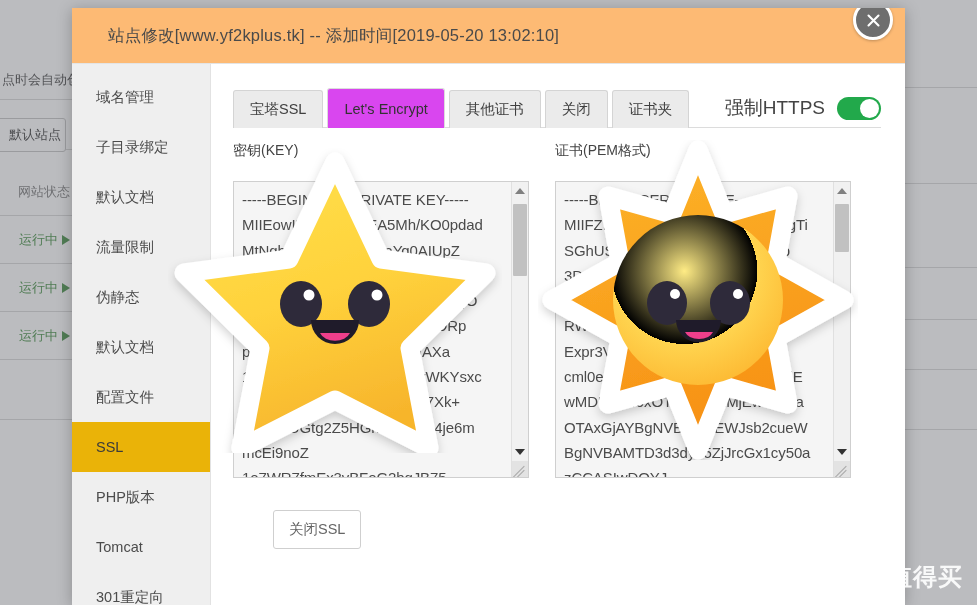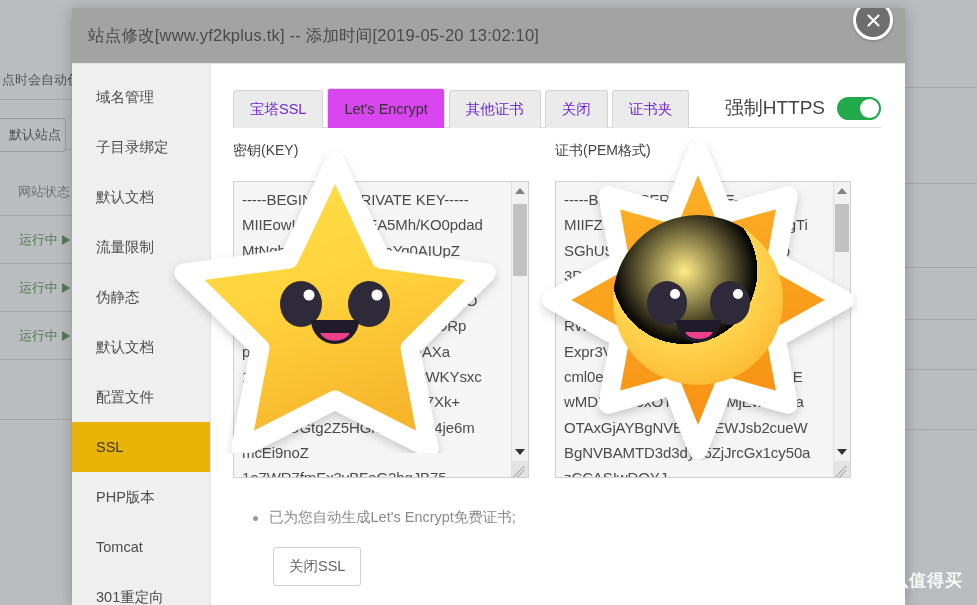--- a/index.html
+++ b/index.html
@@ -65,24 +65,24 @@
 
   
   .modal {
     position: absolute; left: 72px; top: 8px;
     width: 833px; height: 597px;
     background: #fff;
     box-shadow: 0 2px 14px rgba(0,0,0,0.25);
     overflow: hidden;
   }
   .modal-header {
-    height: 56px; background: #a3a3a3;
+    height: 56px; background: #fdba74;
     border-bottom: 1px solid #e4e4e4;
     display: flex; align-items: center;
-    padding-left: 16px;
+    padding-left: 36px;
   }
   .modal-title {
     font-size: 16.5px; color: #4a4a4a; letter-spacing: 0.2px;
   }
   .close-btn {
     position: absolute; left: 781px; top: -8px;
     width: 40px; height: 40px; border-radius: 50%;
     background: #6e6e6e; border: 3px solid #ffffff;
     display: flex; align-items: center; justify-content: center;
     cursor: pointer; z-index: 40;
@@ -108,21 +108,21 @@
     background: #eab308; color: #3b3b3b;
   }
 
   
   .content { flex: 1; padding: 22px 24px 0 22px; position: relative; }
   .tabs { display: flex; align-items: flex-end; height: 42px;
           border-bottom: 1px solid #dcdcdc; position: relative; }
   .tab {
     height: 38px; padding: 0 16px;
     display: flex; align-items: center; justify-content: center;
-    font-size: 14.5px; color: #6d28d9;
+    font-size: 14.5px; color: #404040;
     background: #ebebeb; border: 1px solid #d4d4d4;
     border-bottom: none; border-radius: 3px 3px 0 0;
     margin-right: 4px; cursor: pointer;
     position: relative; top: 1px;
   }
   .tab.active {
     background: #d946ef; color: #333; height: 40px;
     border-color: #dcdcdc; z-index: 2;
   }
   .https-wrap {
@@ -210,21 +210,21 @@
     display: flex; align-items: center; gap: 8px;
     z-index: 60; pointer-events: none;
   }
   .wm-circle {
     width: 26px; height: 26px; border-radius: 50%;
     border: 2px solid rgba(255,255,255,0.75);
     display: flex; align-items: center; justify-content: center;
     font-size: 14px; color: rgba(255,255,255,0.85);
   }
   .wm-text {
-    font-size: 17px; color: rgba(255,255,255,0.9);
+    font-size: 24px; color: rgba(255,255,255,0.9);
     letter-spacing: 1px; font-weight: bold;
   }
 </style>
 </head>
 <body>
 
 <div id="root">
 
   <div class="bg-page">
     <div class="bg-left">
@@ -400,24 +400,20 @@
                     <div class="tri-dn"></div>
                   </div>
               </div>
               <div class="resize-grip"></div>
             </div>
           </div>
 
         </div>
 
         <div class="notes">
-          <div class="note-row">
-            <div class="note-dot"></div>
-            <span>已为您自动生成Let's Encrypt免费证书;</span>
-          </div>
           <div class="btn-close-ssl">
             <span>关闭SSL</span>
           </div>
         </div>
 
       </div>
     </div>
   </div>
 
   <svg class="sticker" id="sticker-star" viewBox="0 0 334 305">

